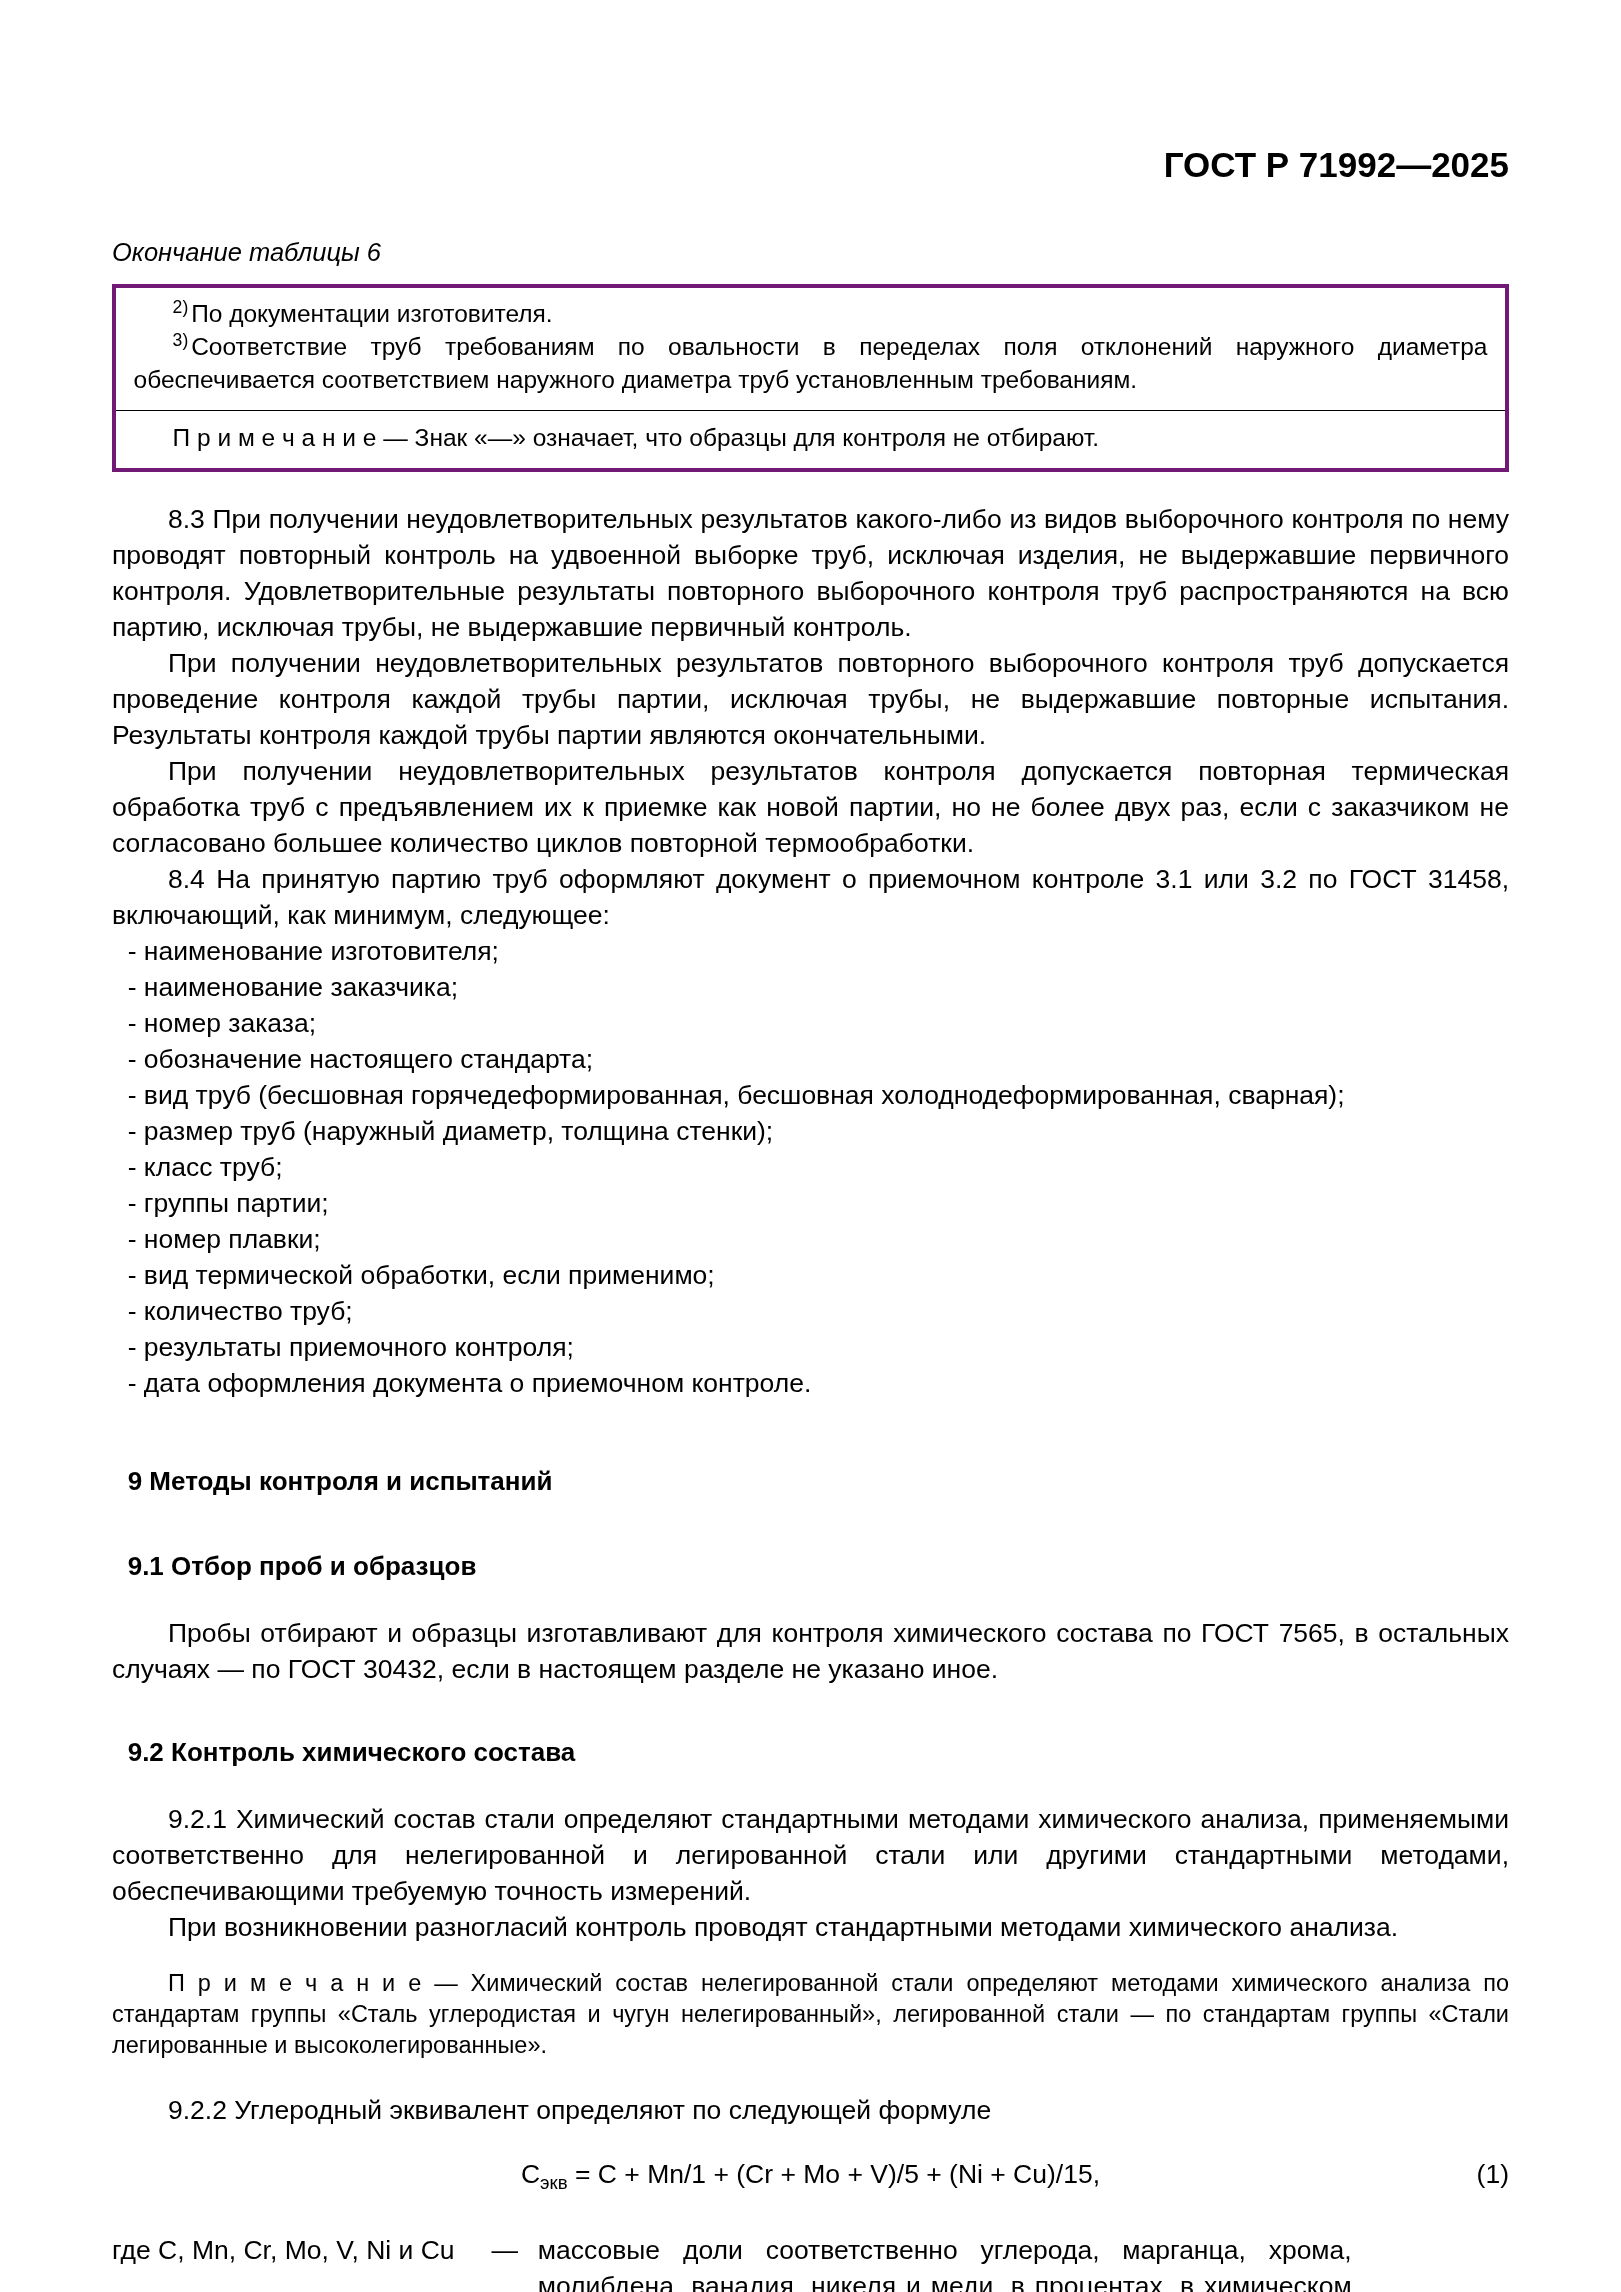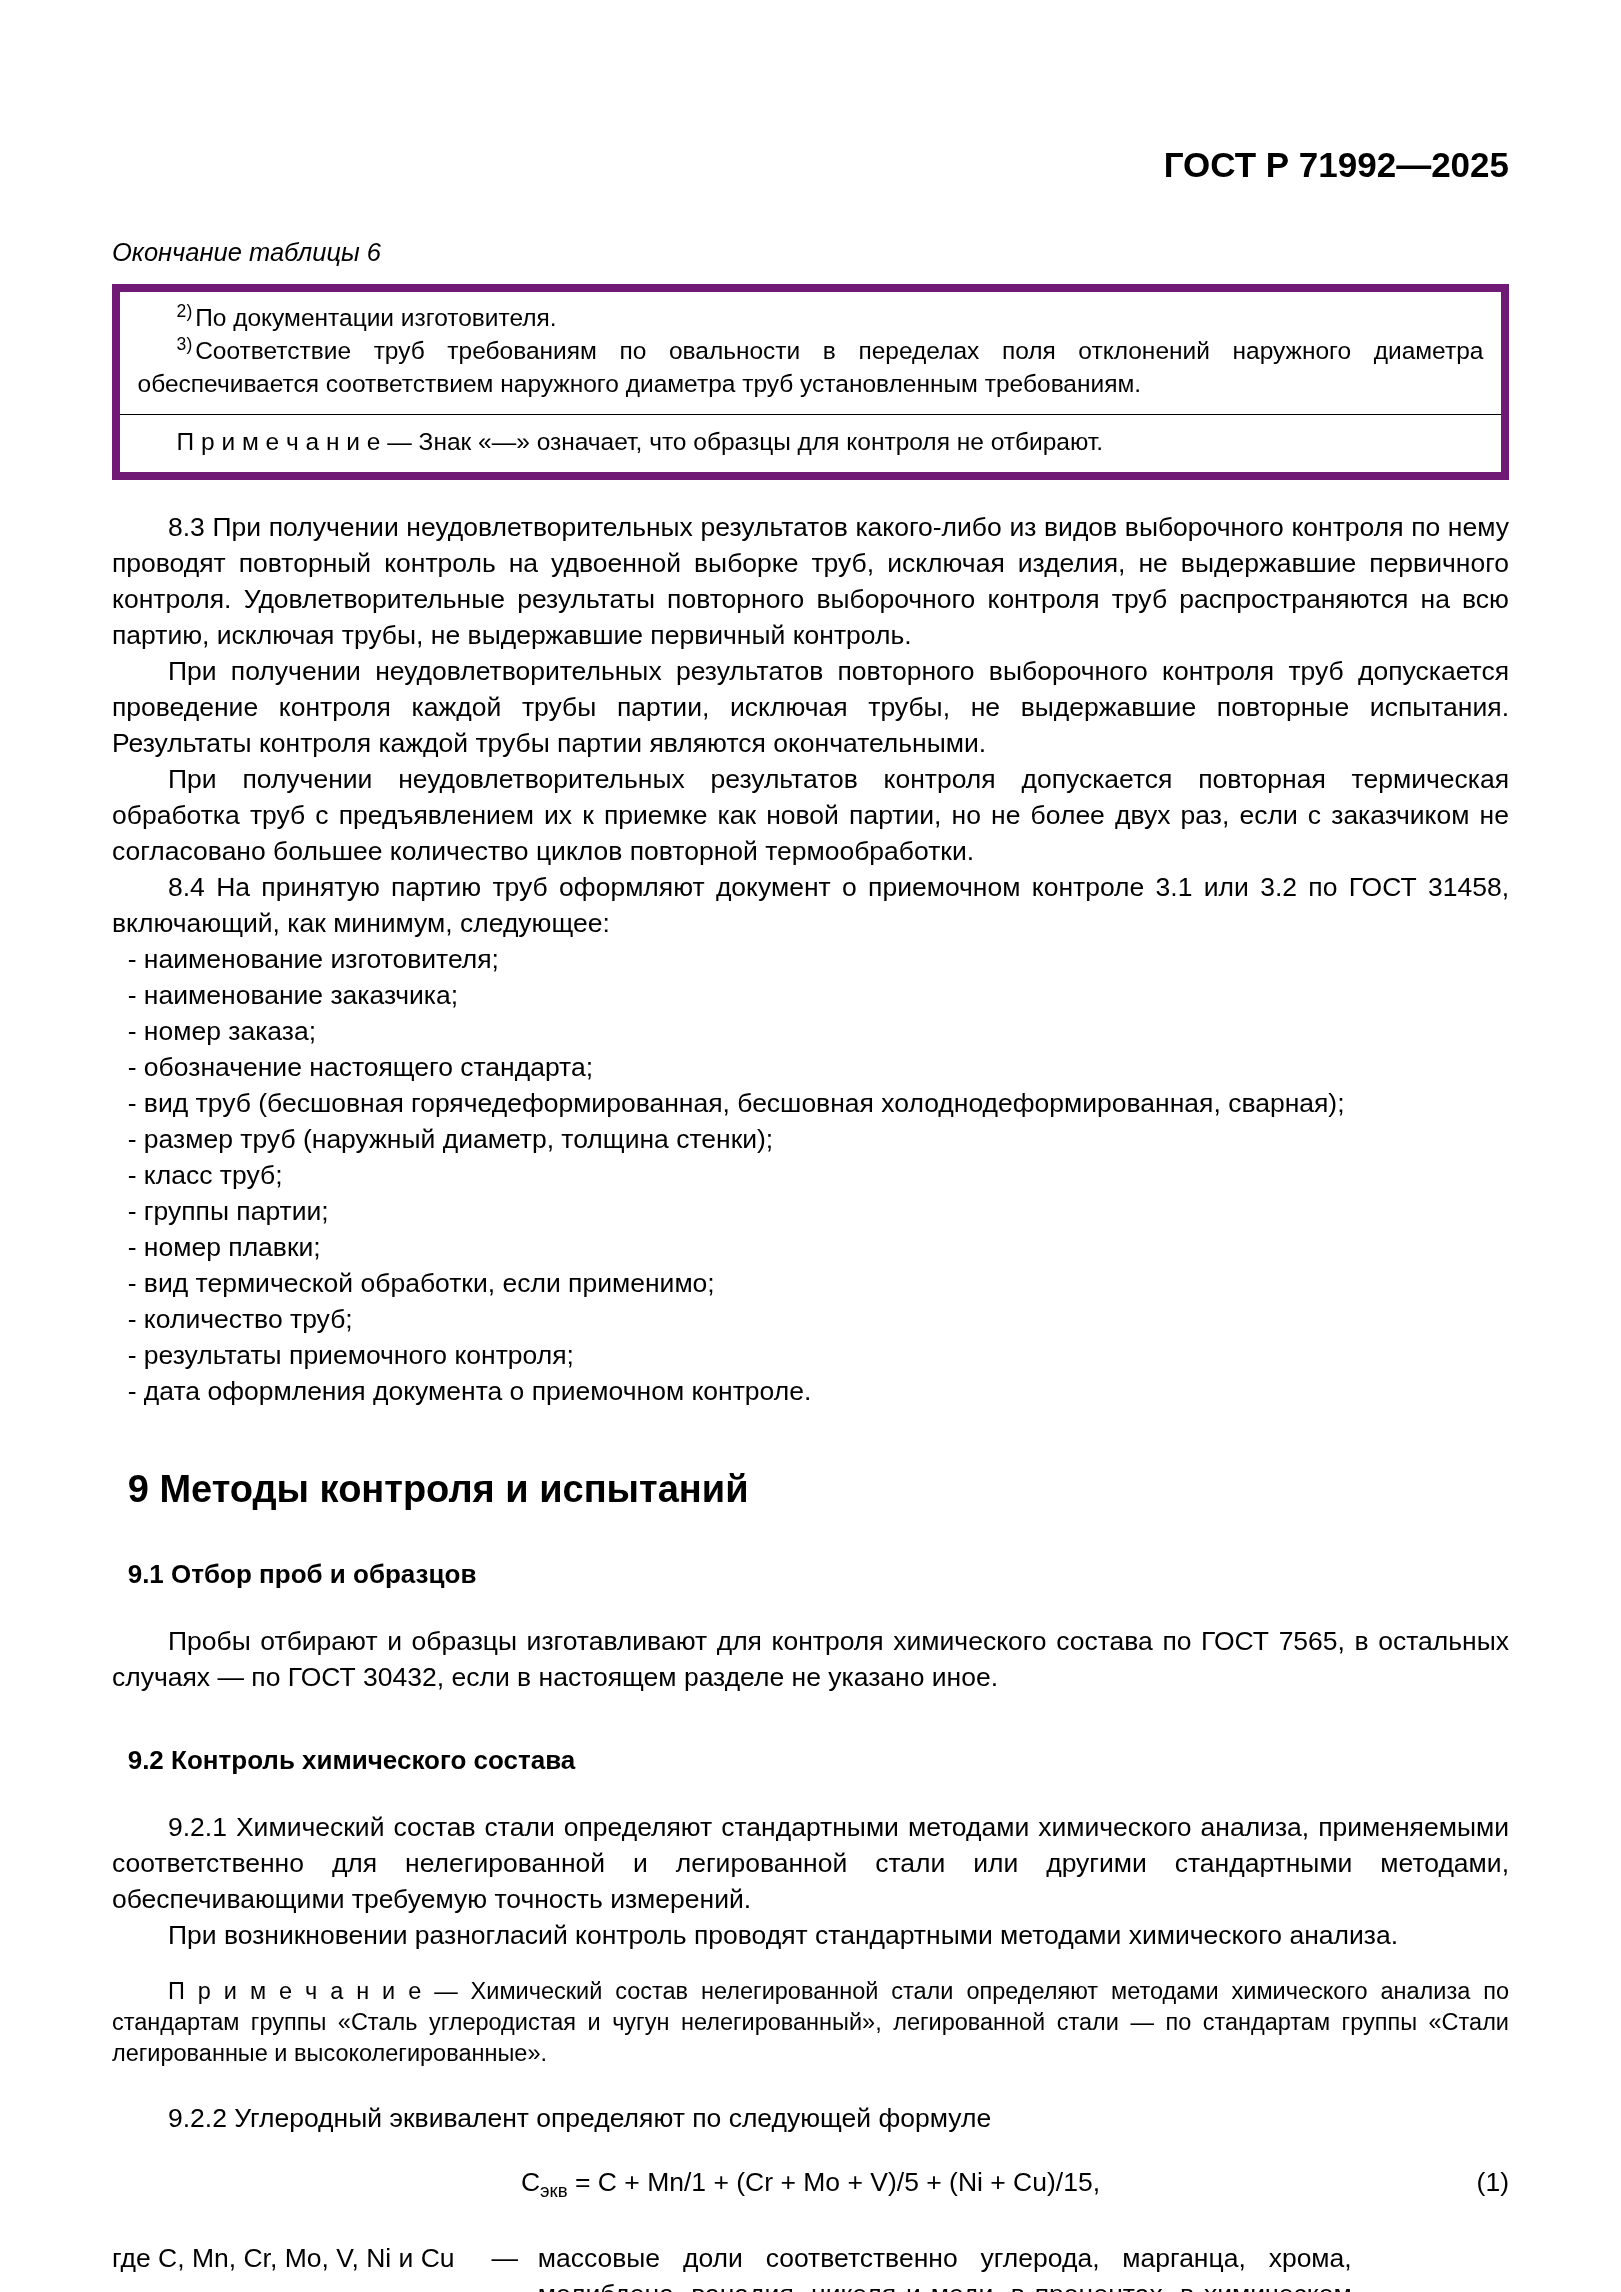--- a/index.html
+++ b/index.html
@@ -25,21 +25,21 @@
     font-weight: bold;
     font-size: 35px;
     margin-bottom: 51px;
   }
   .table-caption {
     font-style: italic;
     font-size: 25.5px;
     margin-bottom: 13.7px;
   }
   .tbox {
-    border: 8px solid #701a75;
+    border: 4px solid #701a75;
   }
   .tbox-inner {
     padding: 9.8px 17.6px 13.7px 17.6px;
     font-size: 24.5px;
     line-height: 33px;
   }
   .tbox-footnote {
     text-align: justify;
     text-indent: 39px;
   }
@@ -63,21 +63,21 @@
   }
   .body-start {
     margin-top: 29px;
   }
   .list-item {
     text-align: justify;
     padding-left: 15.7px;
   }
   .h1 {
     font-weight: bold;
-    font-size: 38px;
+    font-size: 26px;
     line-height: 39px;
     margin: 61px 0 0 15.7px;
   }
   .h2 {
     font-weight: bold;
     font-size: 26px;
     line-height: 36px;
     margin: 47px 0 0 15.7px;
   }
   .after-head {

